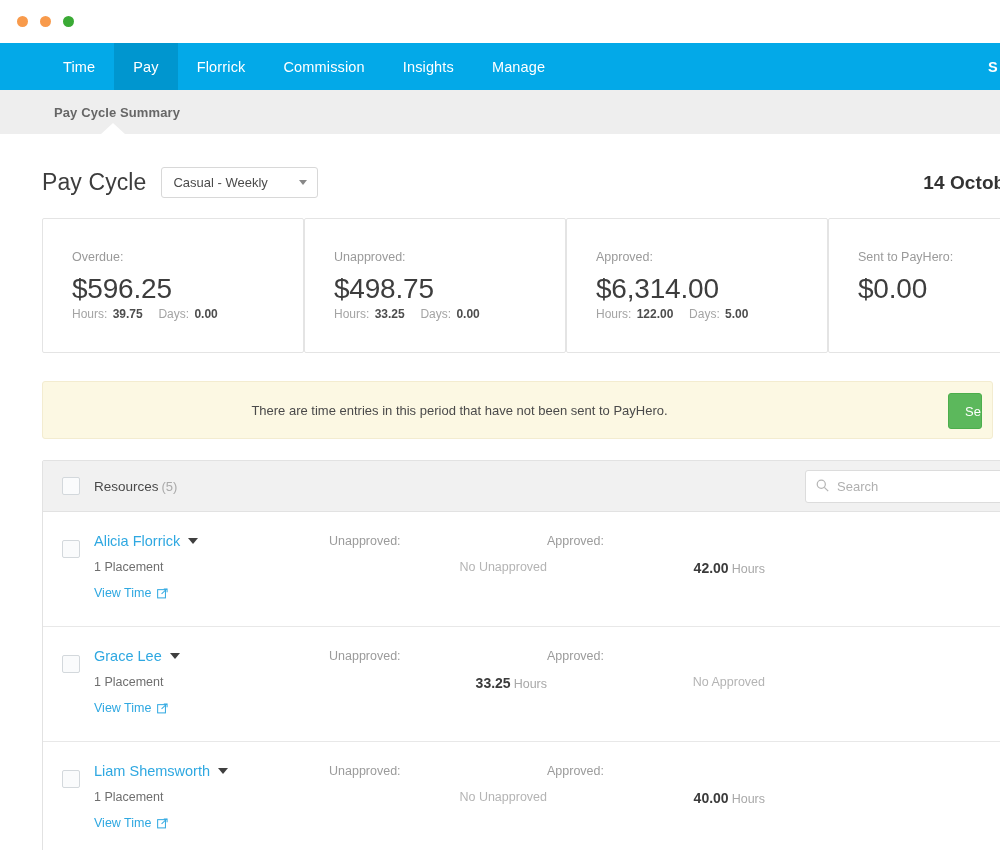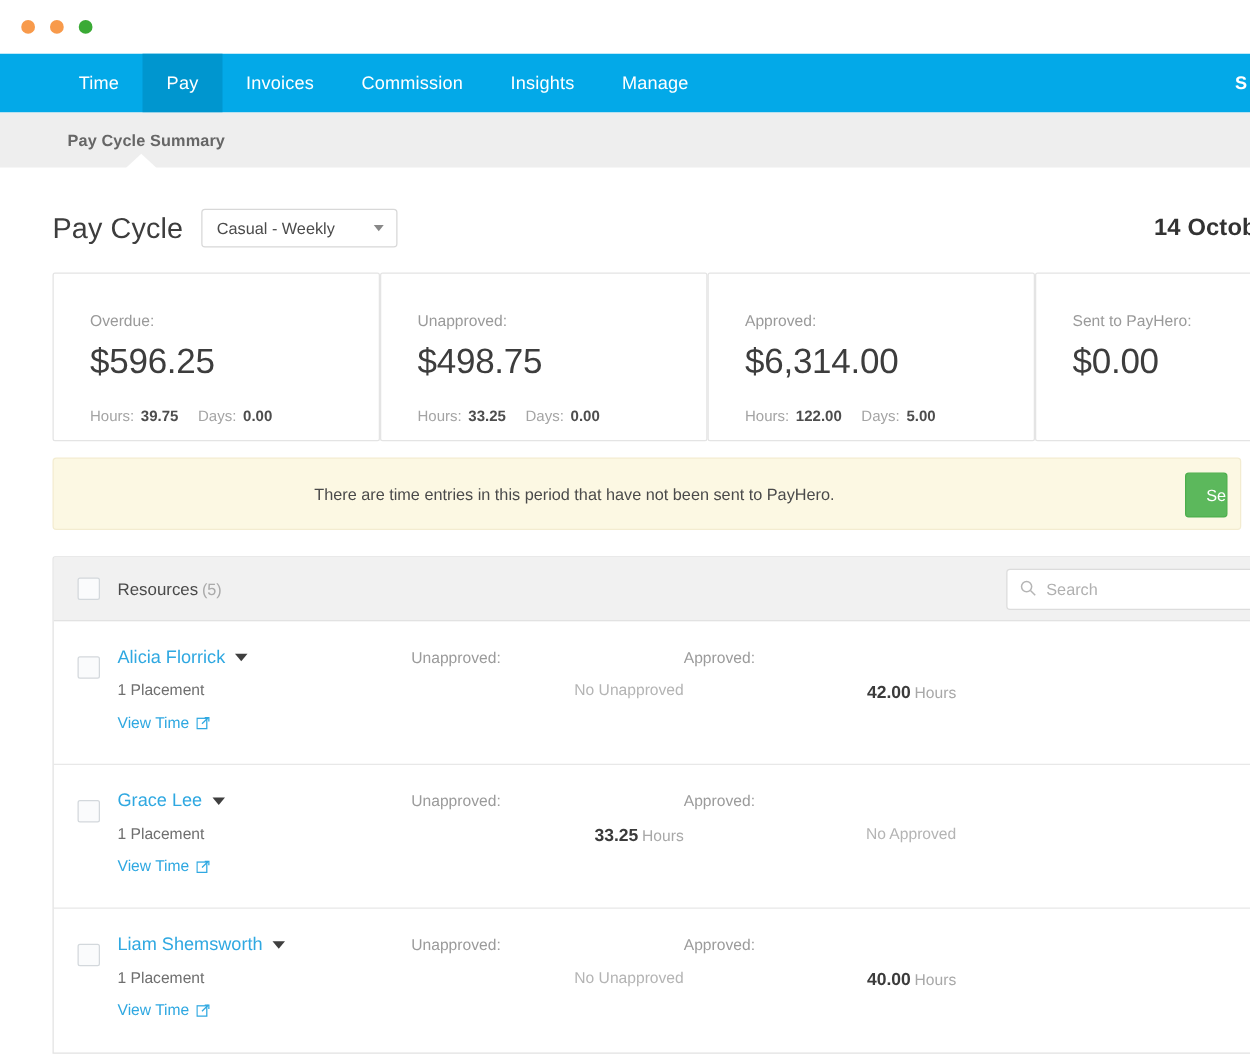--- a/index.html
+++ b/index.html
@@ -148,29 +148,29 @@
   }
   .card-label {
     font-size: 12.5px;
     color: #9a9a9a;
     margin-bottom: 9px;
   }
   .card-amount {
     font-size: 28px;
     color: #3d3d3d;
     letter-spacing: -.2px;
-    margin-bottom: 21px;
+    margin-bottom: 2px;
   }
   .card-meta { font-size: 12px; color: #a4a4a4; }
   .card-meta b { color: #4d4d4d; font-weight: bold; margin-left: 2px; }
   .card-meta .sep { display: inline-block; width: 9px; }
 
   
   .alert-wrap {
-    margin: 13px 0 0 42px;
+    margin: 28px 0 0 42px;
     display: flex;
     align-items: stretch;
     position: relative;
   }
   .alert {
     background: #fcf8e3;
     border: 1px solid #f3ecd0;
     border-radius: 3px;
     height: 58px;
     width: 951px;
@@ -337,21 +337,21 @@
 
 <div class="navbar">
   <div class="nav-items">
     <div class="nav-item">
       <span>Time</span>
     </div>
     <div class="nav-item active">
       <span>Pay</span>
     </div>
     <div class="nav-item">
-      <span>Invoices</span>
+      <span>Florrick</span>
     </div>
     <div class="nav-item">
       <span>Commission</span>
     </div>
     <div class="nav-item">
       <span>Insights</span>
     </div>
     <div class="nav-item">
       <span>Manage</span>
     </div>

